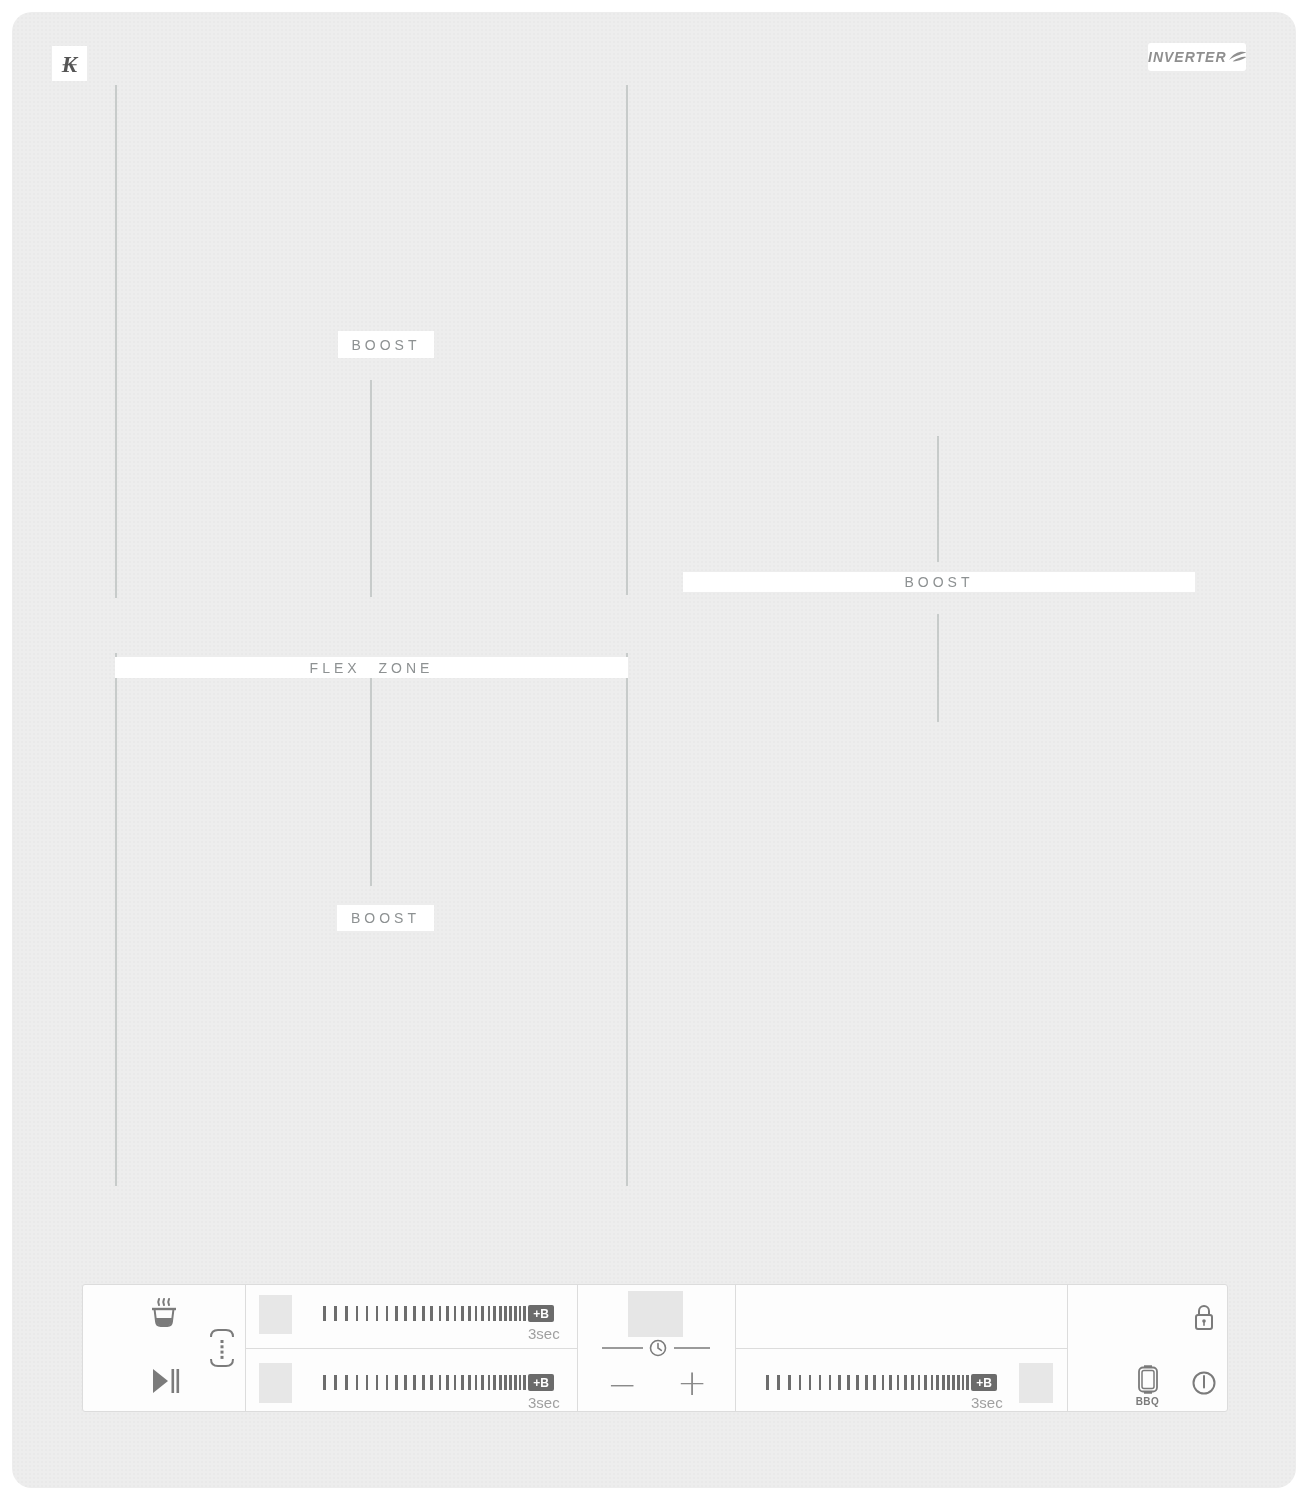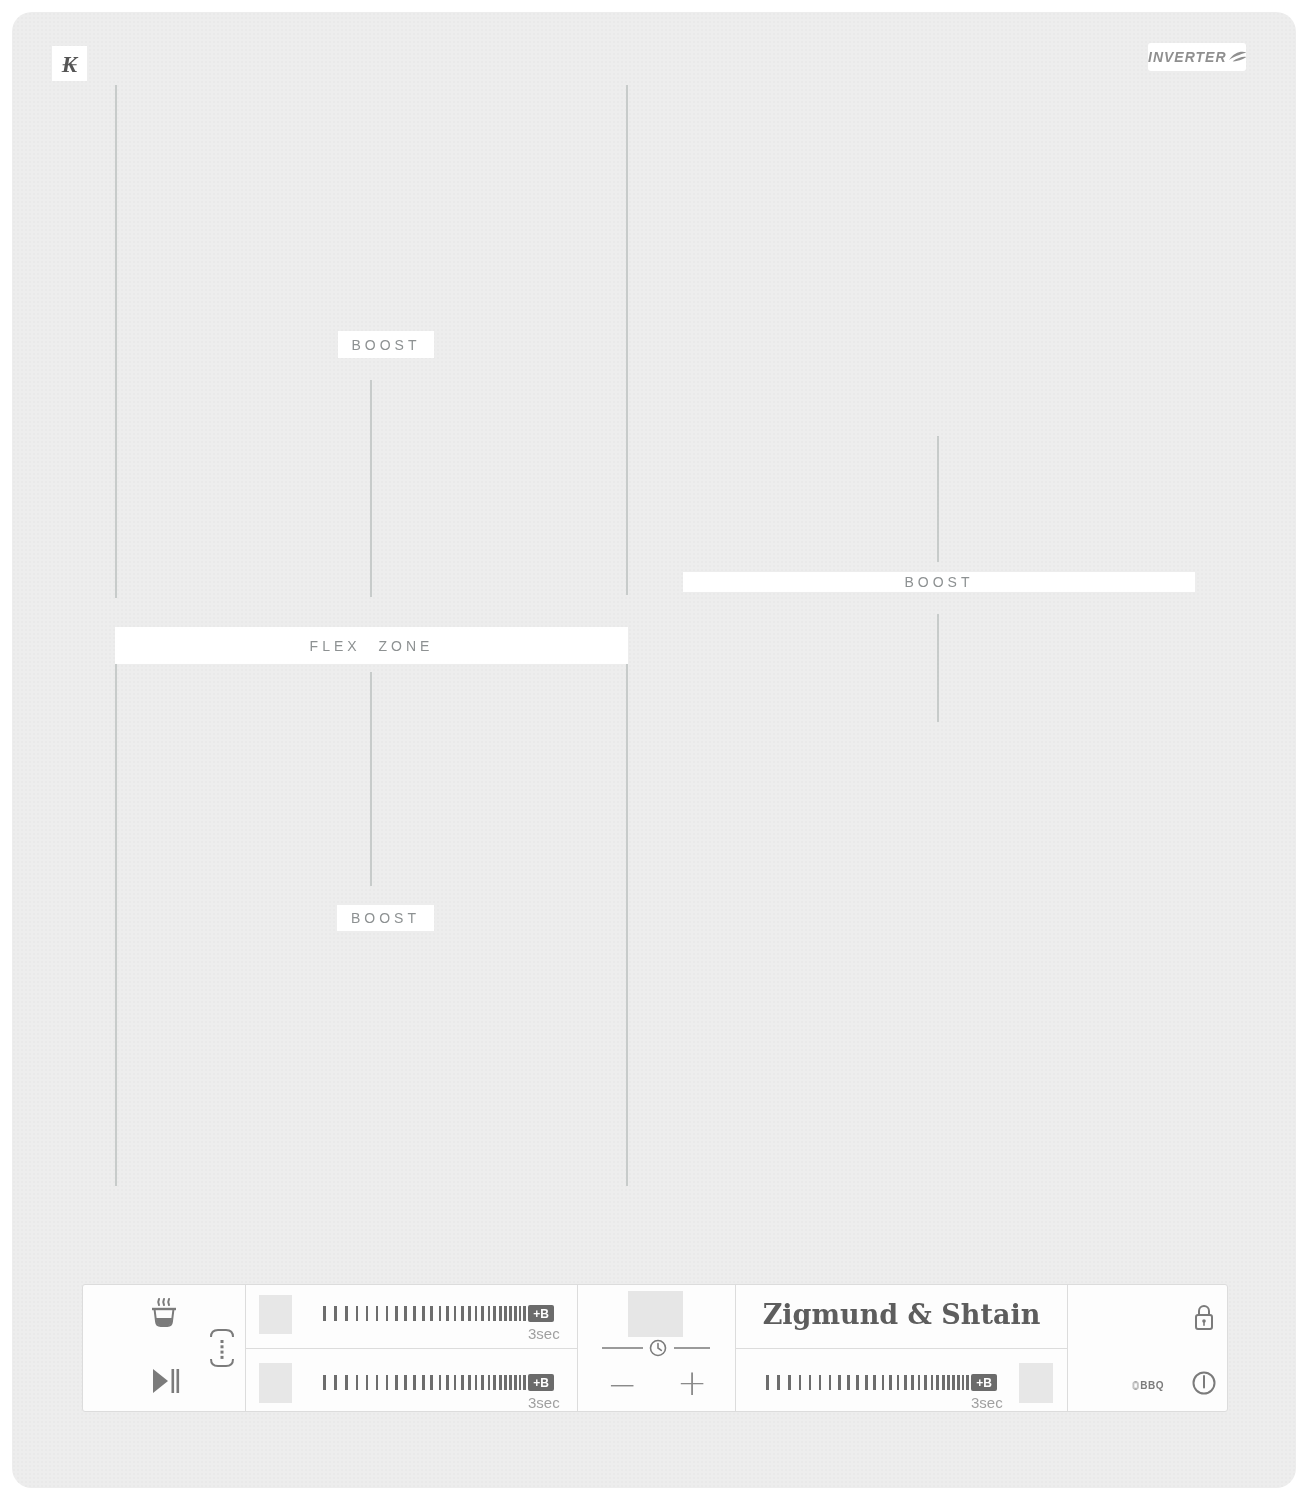--- a/index.html
+++ b/index.html
@@ -26,21 +26,21 @@
   .panel{position:absolute;left:82px;top:1284px;width:1146px;height:128px;background:var(--panel_bg);
     border:1px solid var(--panel_border);border-radius:3px;box-sizing:border-box;}
   .group-box{position:absolute;top:-1px;height:128px;border:1px solid var(--panel_border);box-sizing:border-box;background:var(--panel_bg);}
   .hdiv{position:absolute;left:0;right:0;top:63px;height:1px;background:var(--panel_border);}
   .pad{position:absolute;background:var(--pad);}
   .ticks{position:absolute;width:203px;height:15px;}
   .tick{position:absolute;top:0;width:2.5px;height:100%;background:var(--tick);}
   .badge{position:absolute;background:var(--badge_bg);color:var(--badge_text);font-size:12px;font-weight:bold;
     width:26px;height:17px;display:flex;align-items:center;justify-content:center;border-radius:2px;}
   .hint{position:absolute;color:var(--hint);font-size:15px;}
-  .icon{position:absolute;color:var(--icon);display:flex;align-items:center;justify-content:center;flex-direction:row;}
+  .icon{position:absolute;color:var(--icon);display:flex;align-items:center;justify-content:center;flex-direction:column;}
   .pm{position:absolute;color:#8a8a8a;font-size:36px;font-weight:200;line-height:1;font-family:"DejaVu Sans",sans-serif;}
   .display{position:absolute;background:#e6e6e6;}
   .logo{position:absolute;color:var(--logo_text);font-family:"DejaVu Serif",serif;font-weight:bold;
     font-size:27px;white-space:nowrap;}
   .bbq-label{color:var(--icon);font-size:10px;font-weight:bold;letter-spacing:0.5px;margin-top:1px;}
 </style>
 </head>
 <body>
 
 <div class="stage">
@@ -63,21 +63,21 @@
   <div class="vline" style="left:115px;top:653px;height:533px;"></div>
   <div class="vline" style="left:626px;top:653px;height:533px;"></div>
   <div class="vline" style="left:370px;top:672px;height:214px;"></div>
 
   <div class="vline" style="left:937px;top:436px;height:126px;"></div>
   <div class="vline" style="left:937px;top:614px;height:108px;"></div>
 
   <div class="chip" style="left:338px;top:331px;width:96px;height:27px;">
     <span>BOOST</span>
   </div>
-  <div class="strip" style="left:115px;top:627px;width:513px;height:37px;word-spacing:10px;">
+  <div class="strip" style="left:115px;top:657px;width:513px;height:21px;word-spacing:10px;">
     <span>FLEX ZONE</span>
   </div>
   <div class="chip" style="left:337px;top:905px;width:97px;height:26px;">
     <span>BOOST</span>
   </div>
   <div class="strip" style="left:683px;top:572px;width:512px;height:20px;">
     <span>BOOST</span>
   </div>
 
   <div class="panel">
@@ -198,23 +198,20 @@
     <div class="pm" style="left:524px;top:82px;">
       <span>−</span>
     </div>
     <div class="pm" style="left:594px;top:80px;">
       <span>+</span>
     </div>
 
     <div class="group-box" style="left:652px;width:333px;">
       <div class="hdiv"></div>
     </div>
-    <div class="logo" style="left:652px;top:14px;width:333px;text-align:center;">
-      <span>Zigmund &amp; Shtain</span>
-    </div>
     <div class="ticks" style="left:683px;top:90px;">
         <span class="tick" style="left: 0px;"></span>
         <span class="tick" style="left: 11.1483px;"></span>
         <span class="tick" style="left: 22.0201px;"></span>
         <span class="tick" style="left: 32.6154px;"></span>
         <span class="tick" style="left: 42.9342px;"></span>
         <span class="tick" style="left: 52.9766px;"></span>
         <span class="tick" style="left: 62.7425px;"></span>
         <span class="tick" style="left: 72.2319px;"></span>
         <span class="tick" style="left: 81.4448px;"></span>

